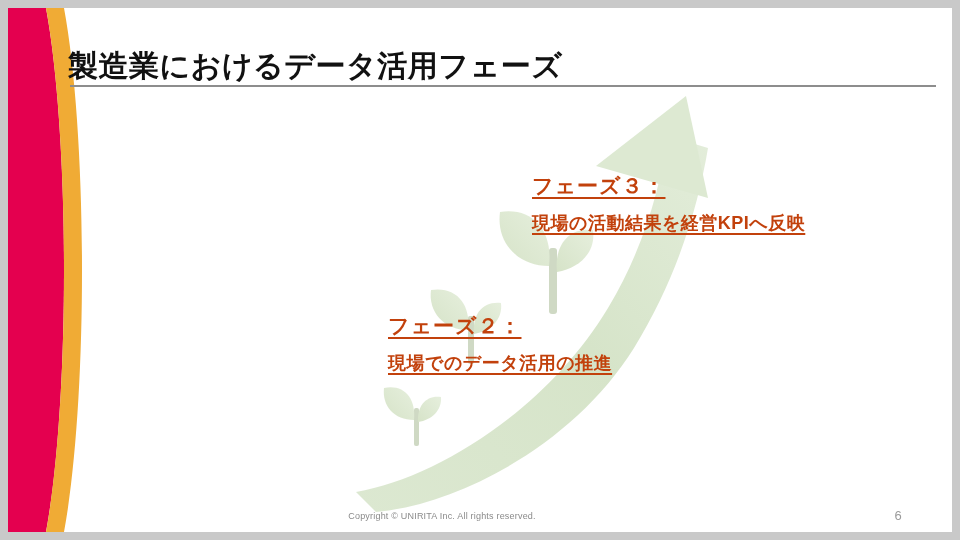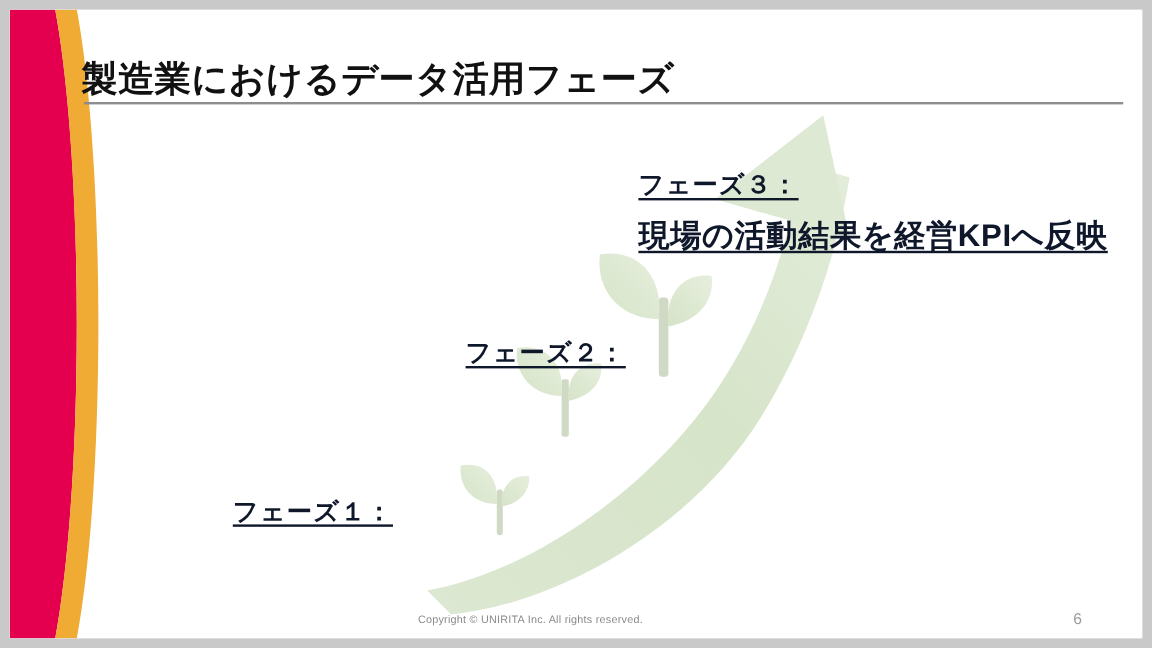--- a/index.html
+++ b/index.html
@@ -70,37 +70,38 @@
     left: 0;
     top: 0;
     width: 944px;
     height: 524px;
     pointer-events: none;
   }
 
   
   .phase {
     position: absolute;
-    color: #0f172a;
+    color: #c2410c;
     font-weight: bold;
     white-space: nowrap;
+    margin-top: 32px;
   }
   .phase .line {
     display: block;
     text-decoration: underline;
     text-underline-offset: 4px;
     text-decoration-thickness: 2px;
   }
   .phase .head {
     font-size: 21px;
     letter-spacing: 1px;
     margin-bottom: 11px;
   }
   .phase .body {
-    font-size: 26px;
+    font-size: 18px;
     letter-spacing: 0.5px;
   }
 
   #phase3 { left: 524px; top: 132px; }
   #phase3 .head { margin-left: 0px; }
   #phase3 .body { margin-left: 0px; }
 
   #phase2 { left: 380px; top: 272px; }
   #phase1 { left: 186px; top: 404px; }
 
@@ -184,23 +185,23 @@
       </g>
     </svg>
 
     <div class="phase" id="phase3">
       <span class="line head">フェーズ３：</span>
       <span class="line body">現場の活動結果を経営KPIへ反映</span>
     </div>
 
     <div class="phase" id="phase2">
       <span class="line head">フェーズ２：</span>
+      <span class="line body">現場でのデータ活用の推進</span>
     </div>
 
     <div class="phase" id="phase1">
-      <span class="line head">フェーズ１：</span>
     </div>
 
     <div class="footer-copy">Copyright © UNIRITA Inc. All rights reserved.</div>
     <div class="page-number">6</div>
 
   </div>
 </div>
 
 </body></html>

